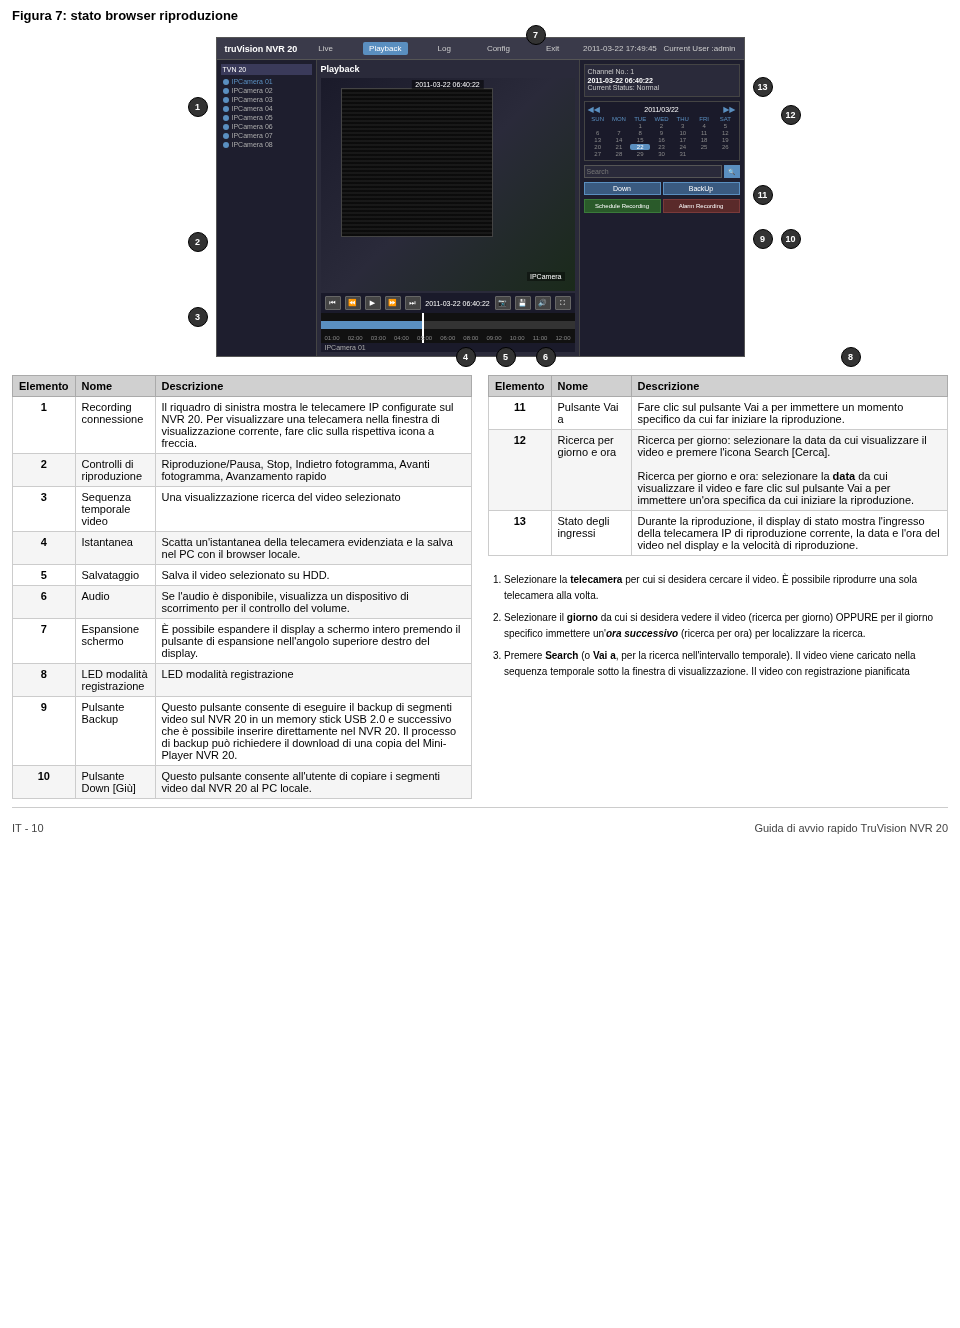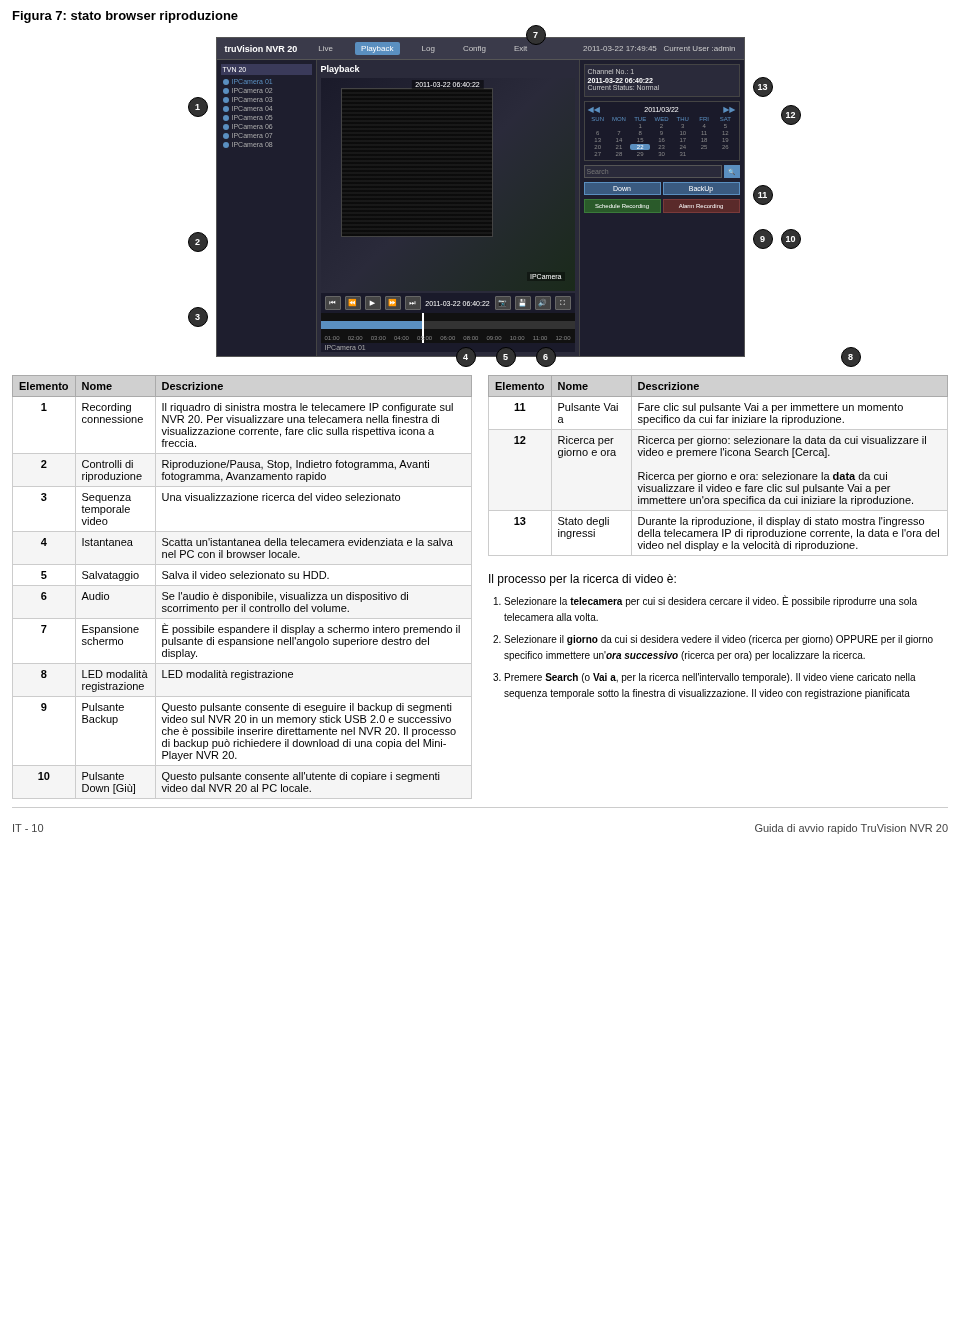--- a/index.html
+++ b/index.html
@@ -55,21 +55,21 @@
 
     .nvr-logo {
       color: #fff;
       font-size: 9px;
       font-weight: bold;
       margin-right: 15px;
     }
 
     .nvr-nav {
       display: flex;
-      gap: 16px;
+      gap: 24px;
     }
 
     .nvr-nav-item {
       color: #ccc;
       font-size: 8px;
       padding: 2px 6px;
       cursor: pointer;
     }
 
     .nvr-nav-item.active {
@@ -806,21 +806,20 @@
         </tr>
         <tr>
           <td>13</td>
           <td>Stato degli ingressi</td>
           <td>Durante la riproduzione, il display di stato mostra l'ingresso della telecamera IP di riproduzione corrente, la data e l'ora del video nel display e la velocità di riproduzione.</td>
         </tr>
       </tbody>
     </table>
 
     <div style="margin-top: 16px;">
-      <div class="section-subtitle">Il processo per la ricerca di video è:</div>
       <ol class="numbered-list">
         <li>
           Selezionare la <strong>telecamera</strong> per cui si desidera cercare il video. È possibile riprodurre una sola telecamera alla volta.
         </li>
         <li>
           Selezionare il <strong>giorno</strong> da cui si desidera vedere il video (ricerca per giorno) OPPURE per il giorno specifico immettere un'<strong><em>ora successivo</em></strong> (ricerca per ora) per localizzare la ricerca.
         </li>
         <li>
           Premere <strong>Search</strong> (o <strong>Vai a</strong>, per la ricerca nell'intervallo temporale). Il video viene caricato nella sequenza temporale sotto la finestra di visualizzazione. Il video con registrazione pianificata
         </li>

